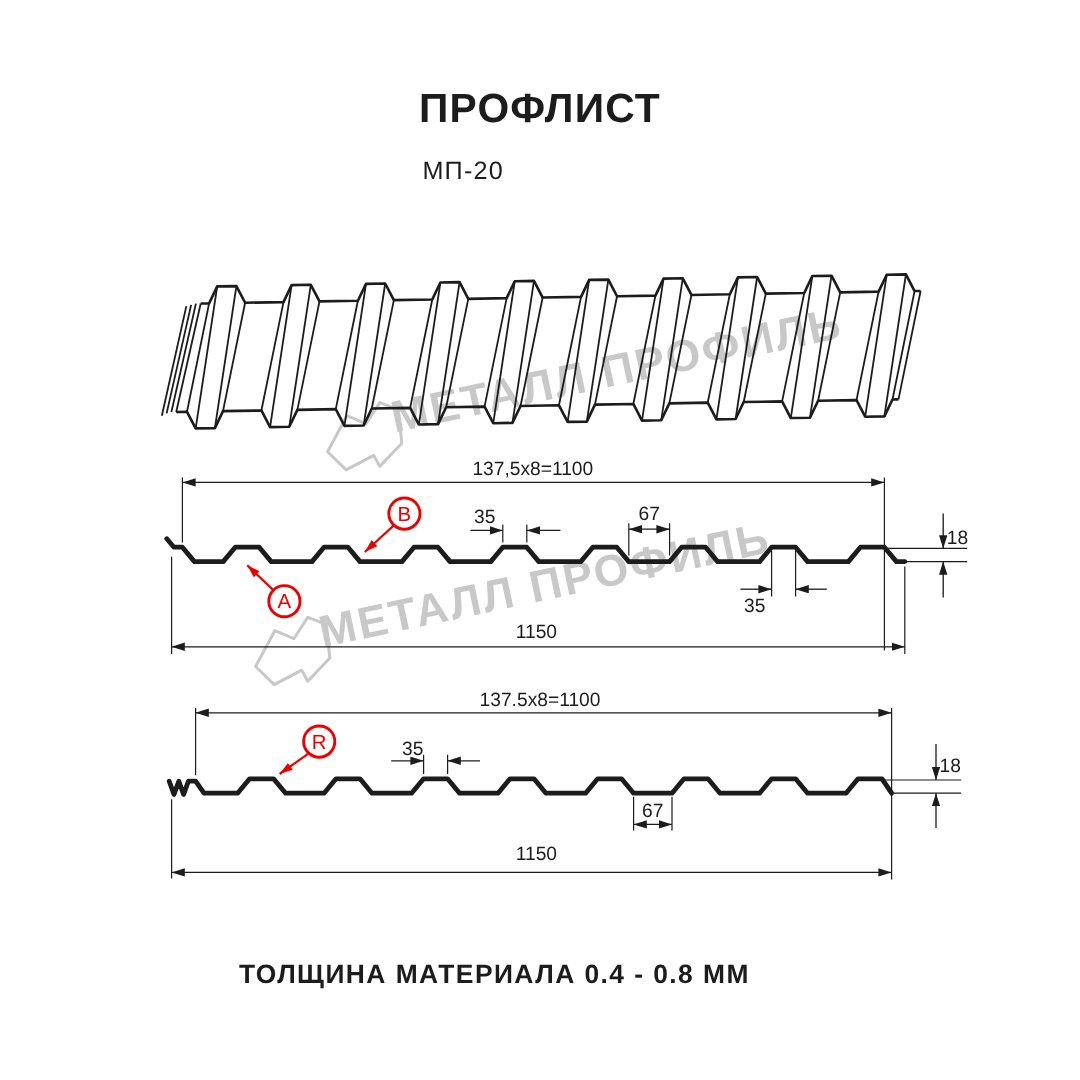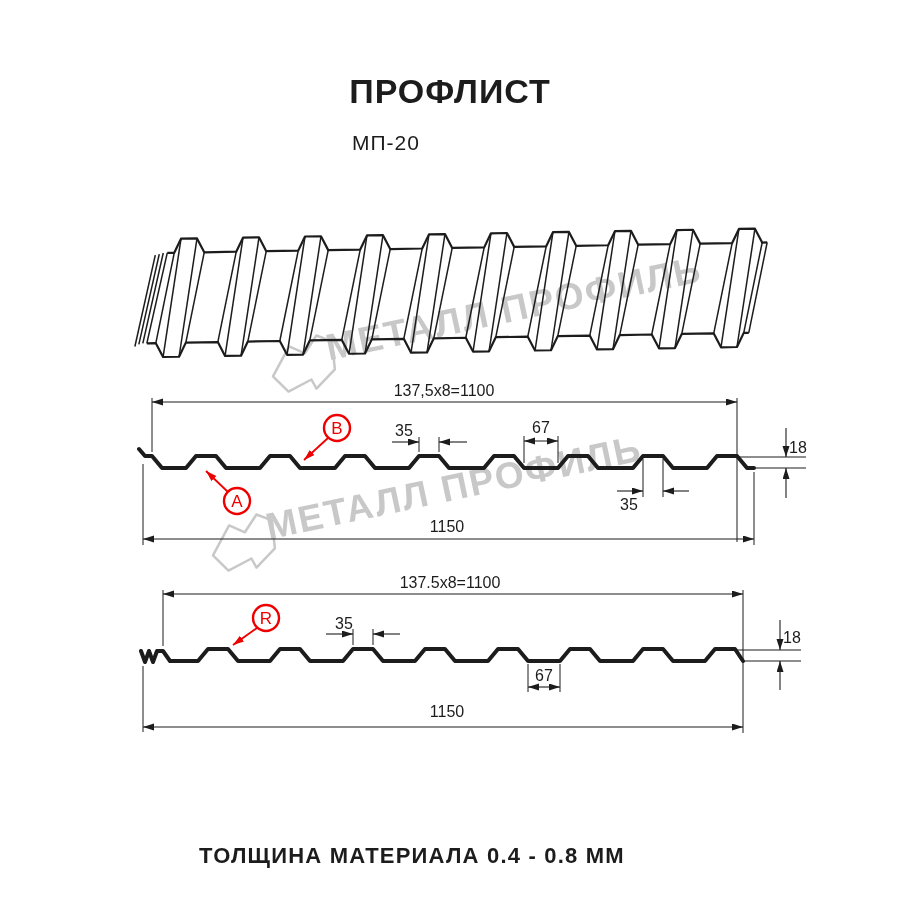--- a/index.html
+++ b/index.html
@@ -3,21 +3,21 @@
 <meta charset="utf-8">
 <style>
   html,body{margin:0;padding:0;background:#fff;}
   #page{position:relative;width:900px;height:900px;background:#fff;overflow:hidden;
         font-family:"Liberation Sans",sans-serif;color:#1c1c1c;}
   #title{position:absolute;top:74px;left:0;width:900px;text-align:center;
          font-size:34px;font-weight:800;letter-spacing:1px;line-height:1;}
   #subtitle{position:absolute;top:131px;left:0;width:772px;text-align:center;
             font-size:21px;font-weight:500;letter-spacing:1px;}
   #footer{position:absolute;top:799px;left:0;width:824px;text-align:center;
-          font-size:22px;font-weight:600;letter-spacing:1.2px;margin-top:44px;}
+          font-size:22px;font-weight:600;letter-spacing:1.2px;}
   svg{position:absolute;top:0;left:0;}
   svg text{font-family:"Liberation Sans",sans-serif;fill:#1c1c1c;font-size:16px;}
   .dim{stroke:#1c1c1c;stroke-width:1.1;fill:none;}
   .thin{stroke:#1c1c1c;stroke-width:1;fill:none;}
   .prof{stroke:#1c1c1c;stroke-width:4;fill:none;stroke-linejoin:round;stroke-linecap:round;}
   .edge3d{stroke:#1c1c1c;stroke-width:2.2;fill:none;stroke-linejoin:round;}
   .rib3d{stroke:#1c1c1c;stroke-width:1.5;fill:none;}
   .red{stroke:#ee0000;stroke-width:2.4;fill:#fff;}
   .redline{stroke:#ee0000;stroke-width:1.8;fill:none;}
   .redtxt{fill:#ee0000;font-size:17px;font-weight:500;}

